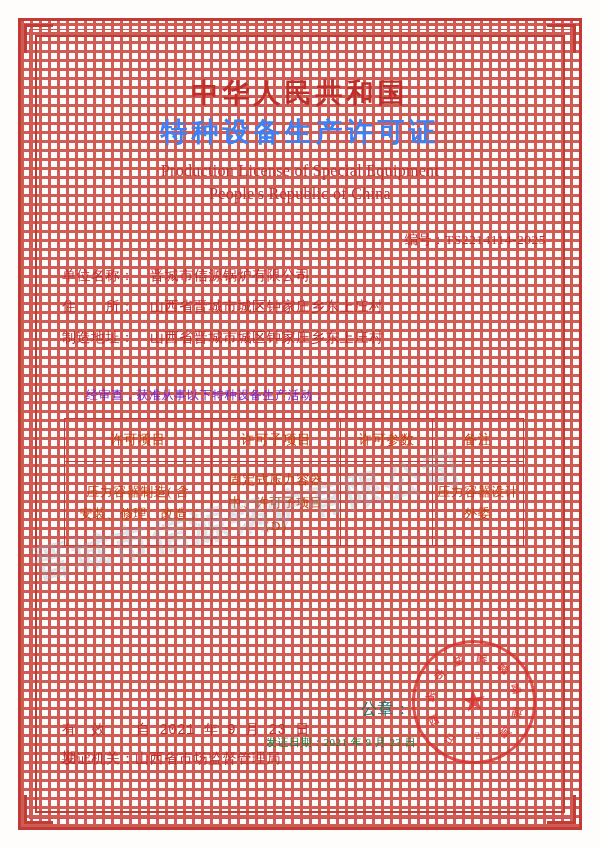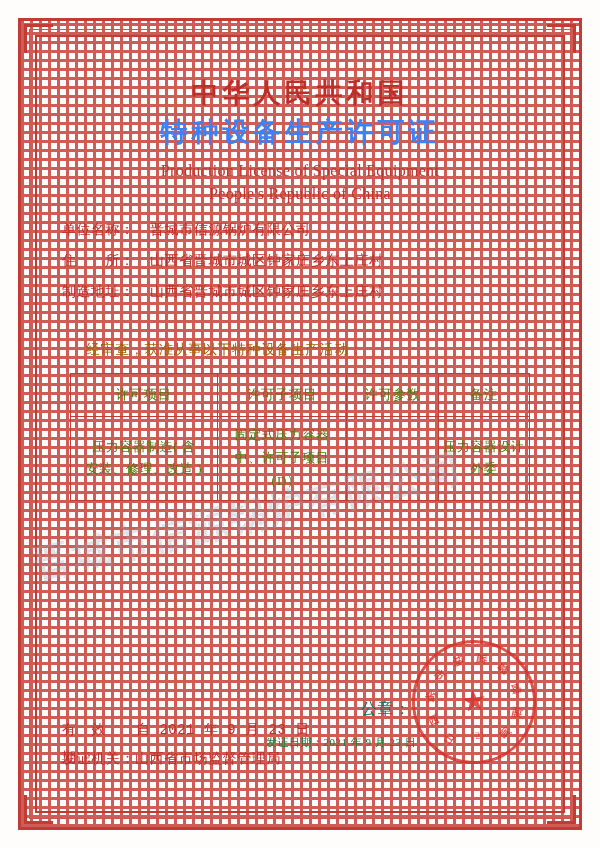--- a/index.html
+++ b/index.html
@@ -118,33 +118,33 @@
   .field-label {
     width: 88px;
     flex: 0 0 88px;
     letter-spacing: .5px;
   }
   .field-value { letter-spacing: .6px; }
 
   .statement {
     margin-top: 40px;
     padding-left: 38px;
-    font-size: 14px;
+    font-size: 12px;
     letter-spacing: .6px;
-    color: #a16207;
+    color: #6d28d9;
   }
 
   
   table.perm-table {
     margin-top: 14px;
-    margin-left: 22px;
+    margin-left: 16px;
     width: 460px;
     border-collapse: collapse;
     font-size: 13px;
-    color: #4d7c0f;
+    color: #c2410c;
   }
   table.perm-table th,
   table.perm-table td {
     border: 1px solid #c23b35;
     text-align: center;
     vertical-align: middle;
     padding: 7px 4px;
     font-weight: normal;
     letter-spacing: .5px;
   }
@@ -275,20 +275,23 @@
 
   <div class="content">
 
     <div class="title-block">
       <div class="title-cn-1">中华人民共和国</div>
       <div class="title-cn-2">特种设备生产许可证</div>
       <div class="title-en-1">Production License of Special Equipment</div>
       <div class="title-en-2">People's Republic of China</div>
     </div>
 
+    <div class="serial-row">
+      <span>编号：</span><span class="serial-value">TS2214114-2025</span>
+    </div>
 
     <div class="field-list">
       <div class="field-row">
         <span class="field-label">单位名称：</span>
         <span class="field-value">晋城市信源锅炉有限公司</span>
       </div>
       <div class="field-row">
         <span class="field-label">住　　所：</span>
         <span class="field-value">山西省晋城市城区钟家庄乡东上庄村</span>
       </div>

